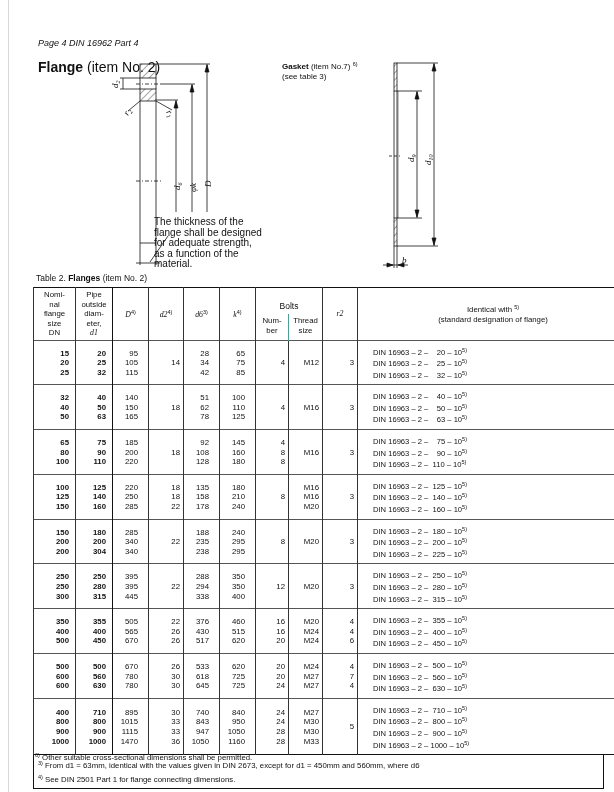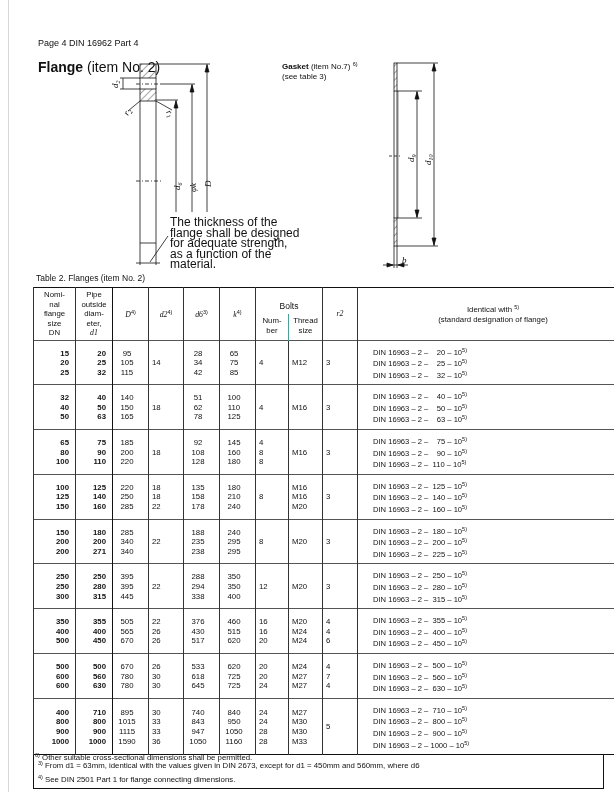--- a/index.html
+++ b/index.html
@@ -1,39 +1,39 @@
 <!DOCTYPE html>
 <html><head>
 <meta charset="utf-8">
 <style>
   html, body { margin: 0; padding: 0; background: #ffffff; }
   body { width: 614px; height: 792px; position: relative; overflow: hidden;
          font-family: "Liberation Sans", sans-serif; color: #111; }
   .abs { position: absolute; }
-  .hdr { left: 38px; top: 38px; font-size: 9px; }
+  .hdr { left: 38px; top: 38px; font-size: 9px; font-style: italic; }
   .fl-title { left: 38px; top: 59px; font-size: 14px; }
   .fl-title b, .gk-title b { font-weight: bold; }
   .gk-title { left: 282px; top: 59px; font-size: 8px; line-height: 10px; }
-  .note { left: 170px; top: 217px; font-size: 12px; line-height: 10.5px; }
+  .note { left: 154px; top: 217px; font-size: 10px; line-height: 10.5px; }
   .tbl-cap { left: 36px; top: 273px; font-size: 8.5px; }
-  .tbl-cap b { font-weight: normal; }
+  .tbl-cap b { font-weight: bold; }
   svg.drw { position: absolute; left: 0; top: 0; }
   .tbl-wrap { left: 33px; top: 287px; width: 571px; }
   table.main { border-collapse: collapse; width: 596px; font-size: 7.8px; table-layout: fixed;
                border: 1.4px solid #111; }
   table.main th { font-weight: normal; border-left: 1px solid #333; border-right: 1px solid #333;
                   text-align: center; vertical-align: middle; line-height: 9.5px; padding: 2px 1px; }
   table.main thead { border-bottom: 1.4px solid #111; }
   table.main td { border-left: 1px solid #333; border-right: 1px solid #333;
                   vertical-align: middle; padding: 0 3px; line-height: 9.6px; }
   table.main tbody tr.grp { border-top: 1px solid #555; }
   table.main tbody tr.grp td { padding-top: 5px; padding-bottom: 4px; }
   td.b { font-weight: bold; text-align: right; padding-right: 6px !important; }
-  td.r { text-align: center; padding-right: 10px !important; margin-top: 17px; }
-  td.c { text-align: left; }
+  td.r { text-align: right; padding-right: 10px !important; margin-top: 17px; }
+  td.c { text-align: right; }
   td.id { text-align: left; padding-left: 15px !important; font-size: 7.6px; white-space: pre; }
   .line { display: block; }
   .col-thick { border-right: 1.6px solid #111 !important; }
   .fn-box { border: 1.4px solid #111; border-top: none; width: 569px; font-size: 7.8px;
             padding: 3px 0 2px 4px; box-sizing: border-box; width: 571px; line-height: 10px; }
   .fn-box div { margin-bottom: 1px; }
   .fn-box .ind { padding-left: 10px; }
   sup { font-size: 5.5px; vertical-align: 3px; }
   .it { font-style: italic; font-family: "Liberation Serif", serif; }
   .fn6 { left: 35px; top: 752px; font-size: 7.8px; }
@@ -366,21 +366,21 @@
         </tr>
         <tr class="grp">
           <td class="b">
             <span class="line">150</span>
             <span class="line">200</span>
             <span class="line">200</span>
           </td>
           <td class="b col-thick">
             <span class="line">180</span>
             <span class="line">200</span>
-            <span class="line">271</span>
+            <span class="line">304</span>
           </td>
           <td class="r">
             <span class="line">285</span>
             <span class="line">340</span>
             <span class="line">340</span>
           </td>
           <td class="c">
             <span class="line">22</span>
           </td>
           <td class="r">
@@ -550,21 +550,21 @@
           <td class="b col-thick">
             <span class="line">710</span>
             <span class="line">800</span>
             <span class="line">900</span>
             <span class="line">1000</span>
           </td>
           <td class="r">
             <span class="line">895</span>
             <span class="line">1015</span>
             <span class="line">1115</span>
-            <span class="line">1590</span>
+            <span class="line">1470</span>
           </td>
           <td class="c">
             <span class="line">30</span>
             <span class="line">33</span>
             <span class="line">33</span>
             <span class="line">36</span>
           </td>
           <td class="r">
             <span class="line">740</span>
             <span class="line">843</span>

